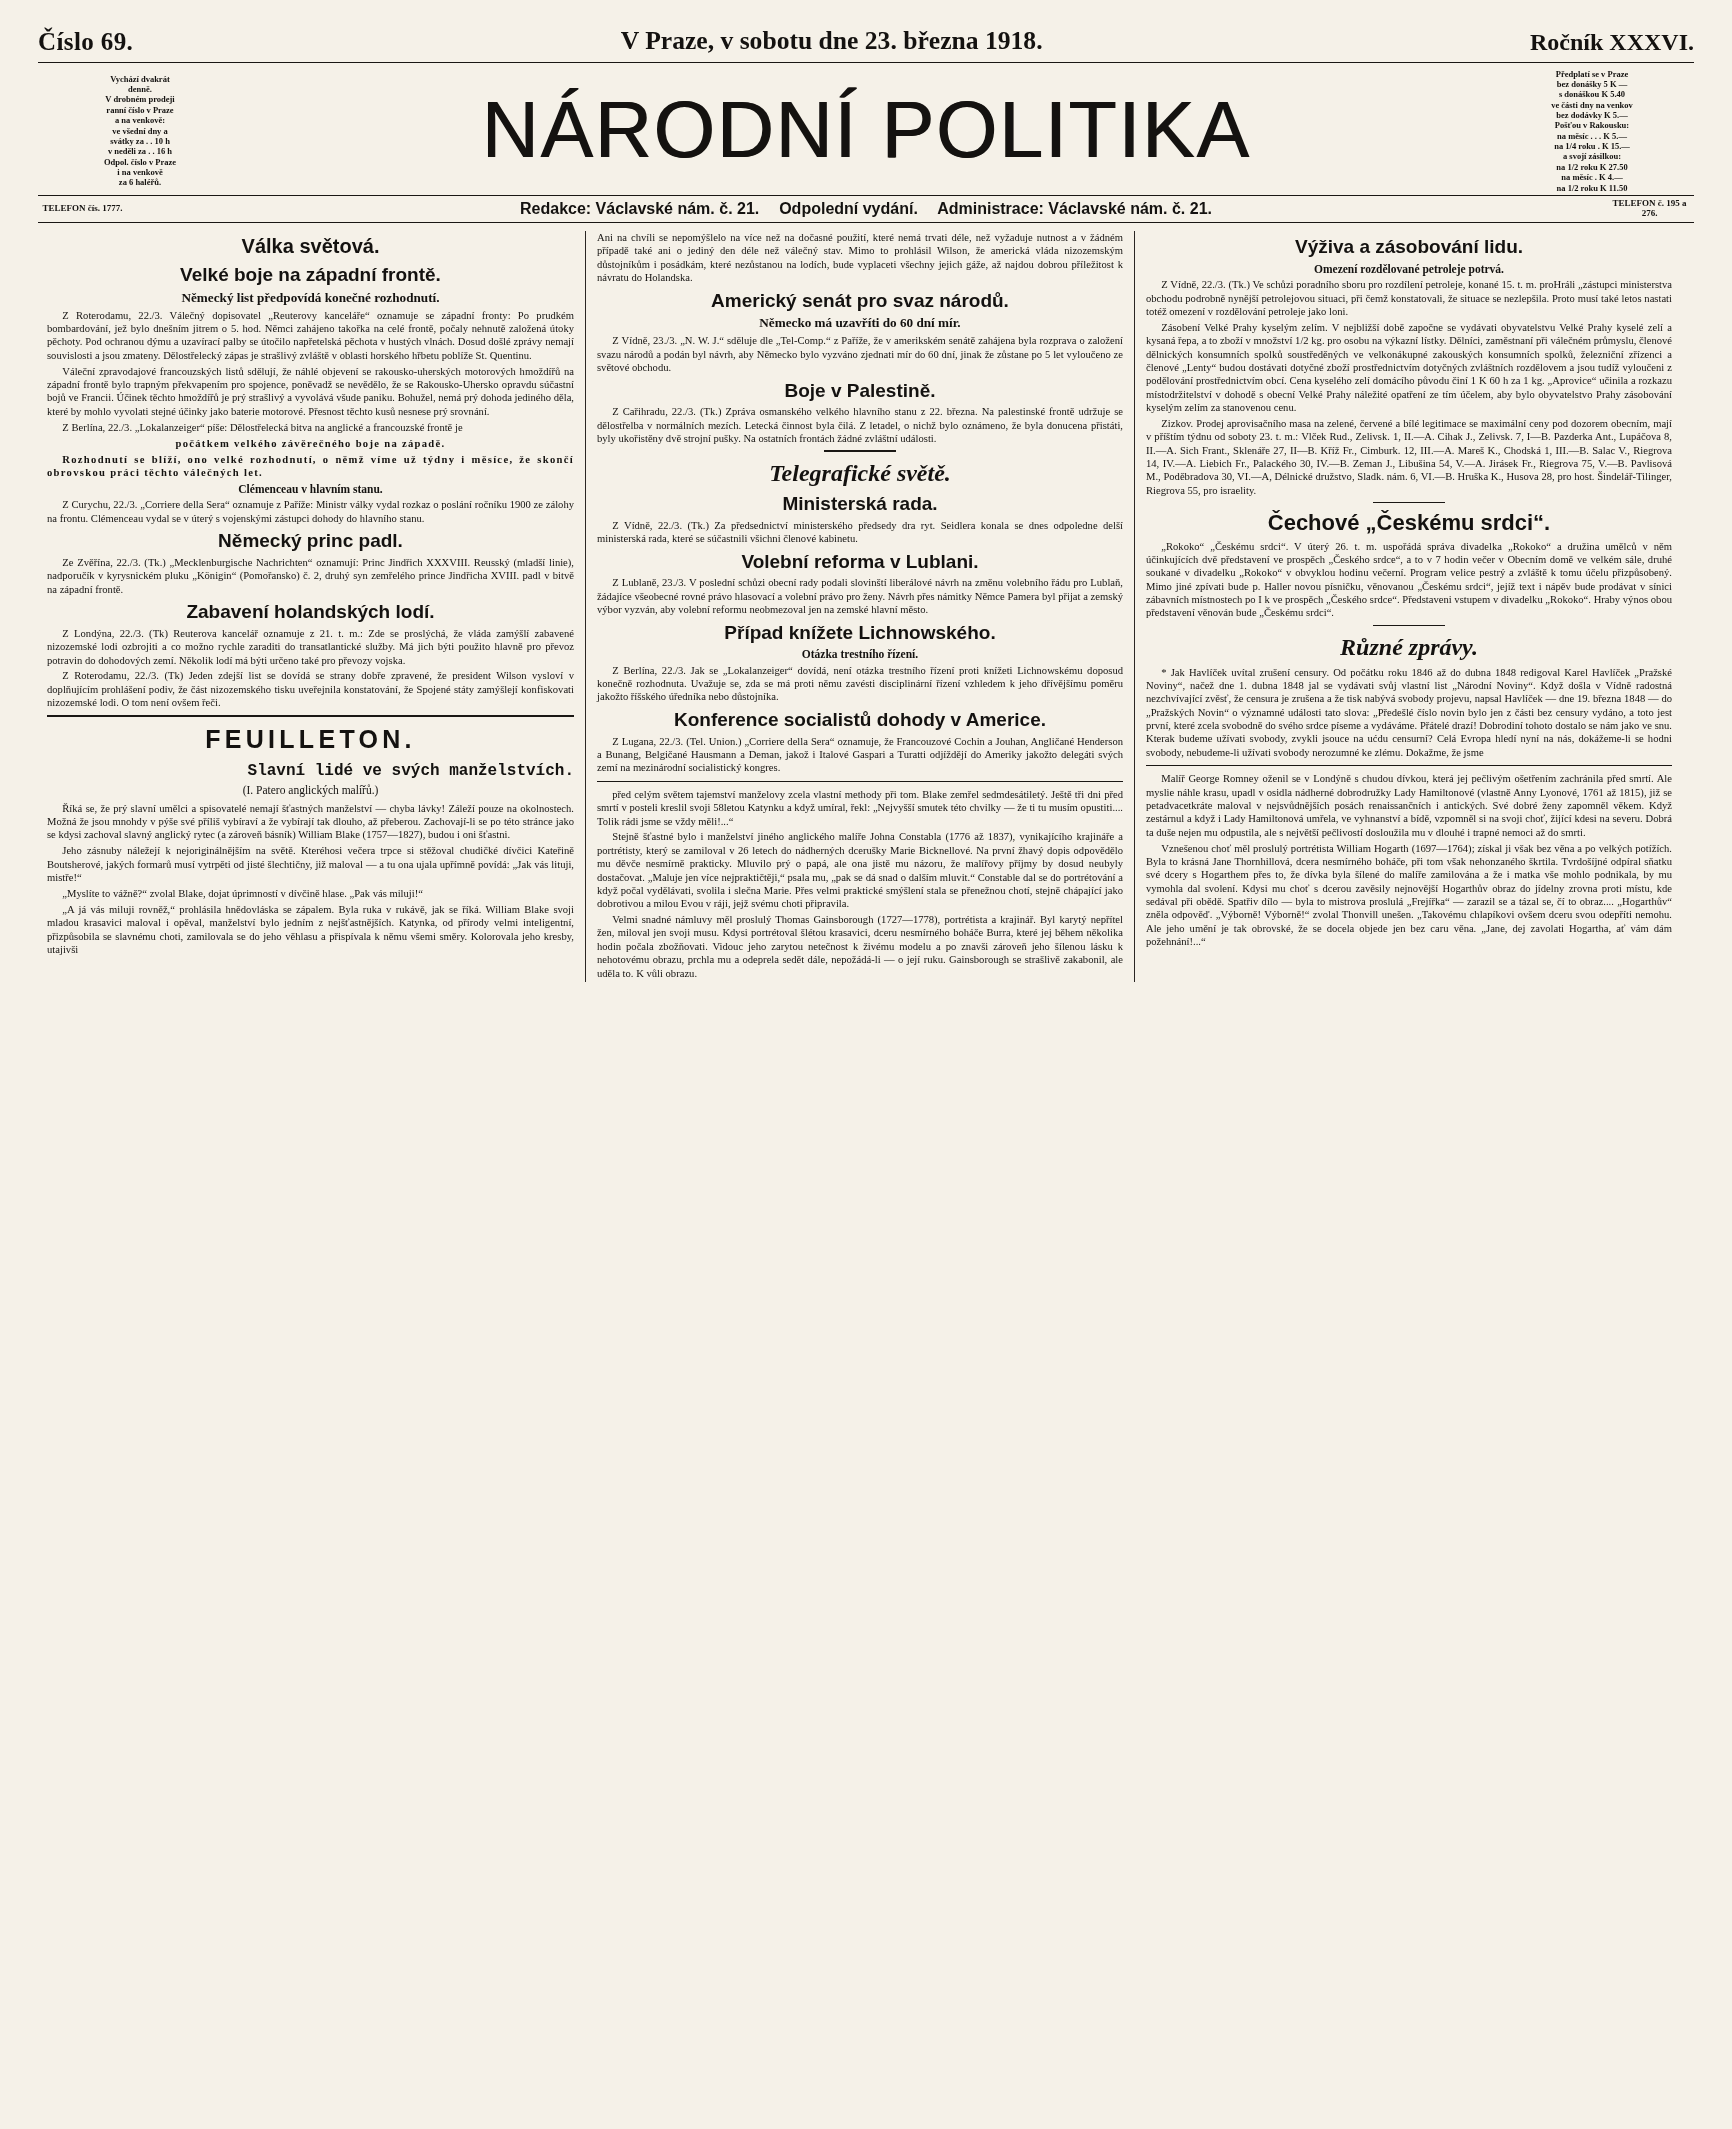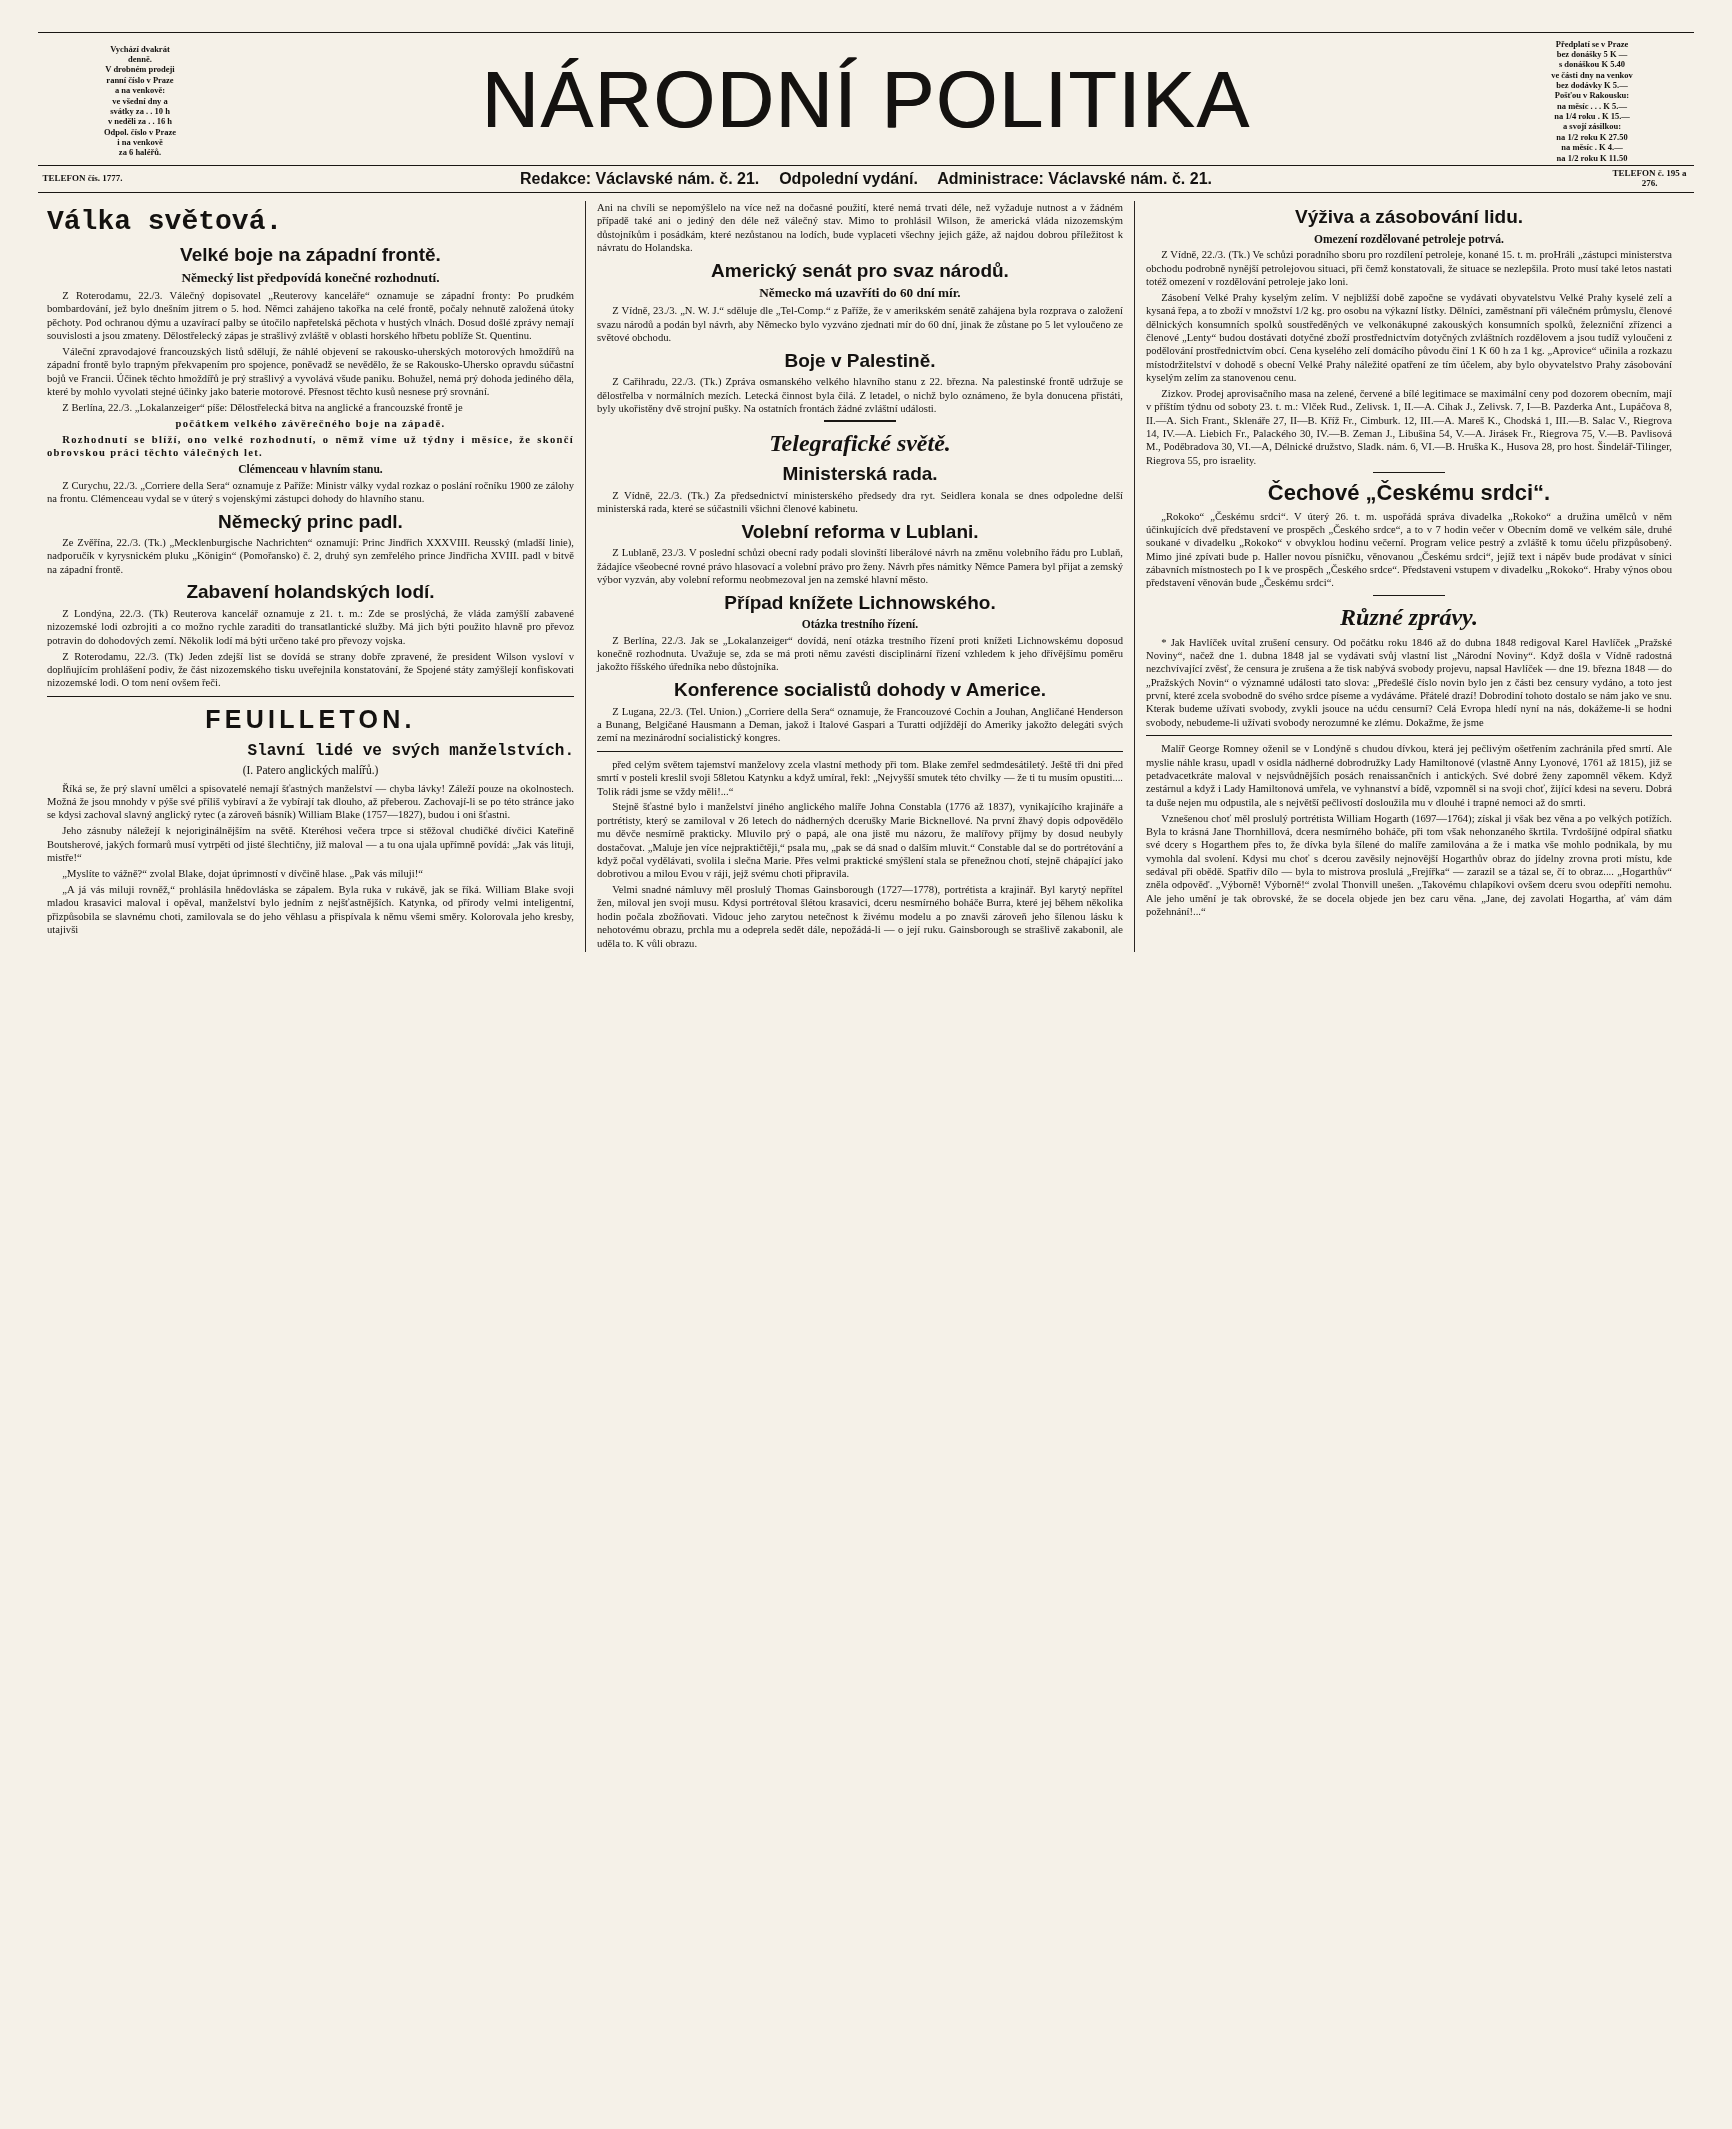--- a/index.html
+++ b/index.html
@@ -121,24 +121,24 @@
     box-sizing: border-box;
     font-size: 10.6px;
     line-height: 1.26;
     text-align: justify;
     position: relative;
   }
   .col + .col { border-left: 0.9px solid #2a2623; }
   p { margin: 0 0 2.6px 0; text-indent: 15.3px; }
   p.noind { text-indent: 0; }
   .hl-main {
-    font-family: Liberation Mono, monospace;
-    font-weight: bold;
-    font-size: 28px;
-    text-align: left;
+    font-family: Liberation Sans, sans-serif;
+    font-weight: bold;
+    font-size: 20px;
+    text-align: center;
     margin: 2.6px 0 4.3px 0;
     letter-spacing: 0px;
   }
   .hl-1 {
     font-family: "Liberation Sans", sans-serif;
     font-weight: bold;
     font-size: 19px;
     text-align: center;
     margin: 4.3px 0 2.6px 0;
   }
@@ -204,20 +204,25 @@
     margin: 5.1px 0 3.4px 0;
   }
 </style>
 </head>
 <body>
 
 <div class="page">
 
   <div class="masthead">
 
+    <div class="mh-top">
+      <div class="mh-issue">Číslo 69.</div>
+      <div class="mh-place">V Praze, v sobotu dne 23. března 1918.</div>
+      <div class="mh-year">Ročník XXXVI.</div>
+    </div>
 
     <div class="mh-rule"></div>
 
     <div class="mh-mid">
       <div class="mh-side">
         <span class="ln">Vychází dvakrát</span>
         <span class="ln">denně.</span>
         <span class="ln">V drobném prodeji</span>
         <span class="ln">ranní číslo v Praze</span>
         <span class="ln">a na venkově:</span>

